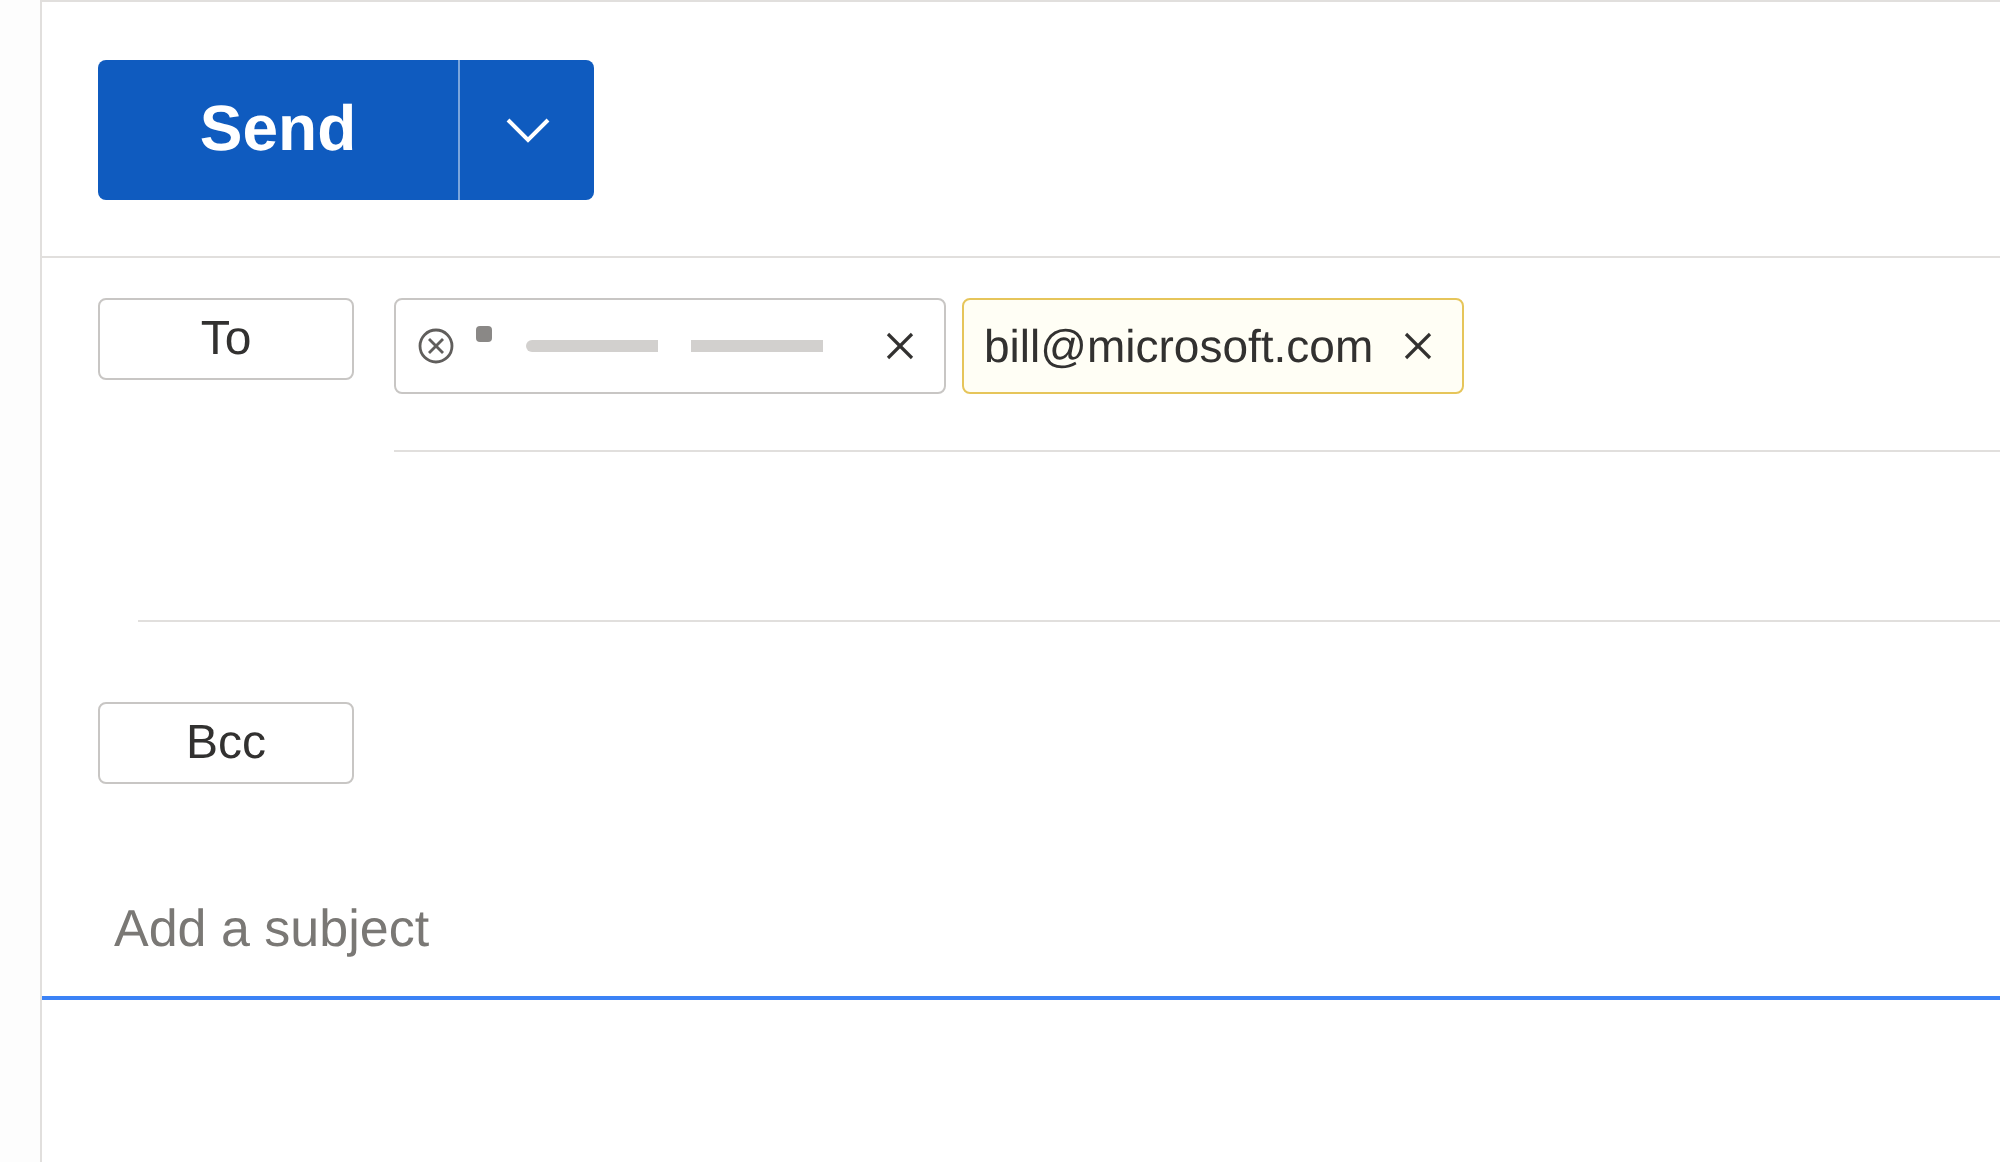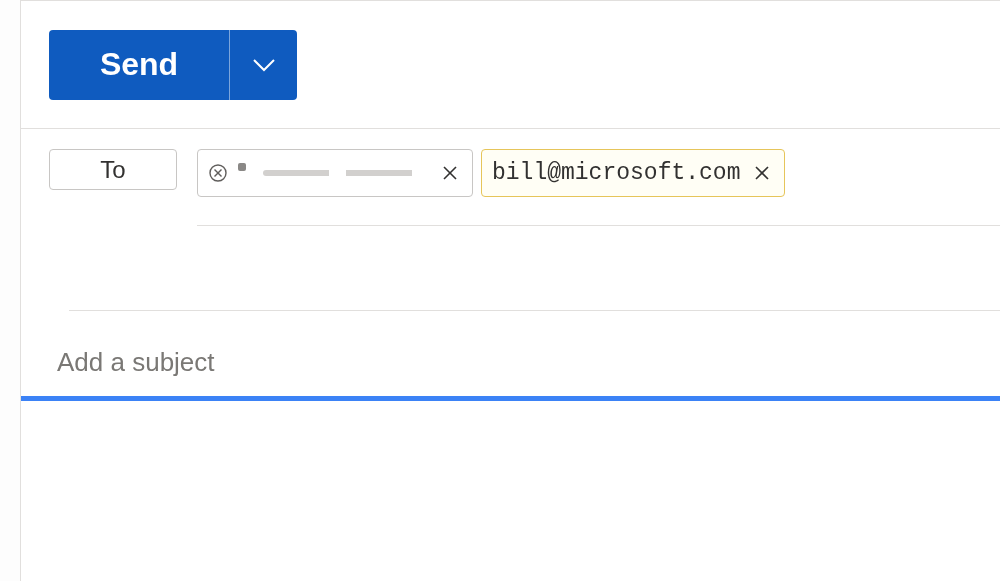--- a/index.html
+++ b/index.html
@@ -105,21 +105,20 @@
       height: 48px;
       border: 1px solid #c8c6c4;
       border-radius: 4px;
       background: #fff;
       padding: 0 10px 0 10px;
       gap: 10px;
     }
     .chip.highlight {
       border-color: #e6c55a;
       background: #fffef5;
-      font-family: Liberation Mono, monospace;
     }
     .chip-status {
       display: inline-flex;
       width: 20px; height: 20px;
       align-items: center; justify-content: center;
     }
     .chip-status svg { width: 20px; height: 20px; display:block; }
     .chip-text {
       font-size: 23px;
       color: #323130;
@@ -152,21 +151,21 @@
       align-items: center;
       justify-content: center;
       width: 24px; height: 24px;
       cursor: pointer;
     }
     .chip-remove svg { width: 16px; height: 16px; display:block; }
 
     
     .subject-row {
       padding: 16px 0 18px 36px;
-      border-bottom: 5px solid #3b82f6;
+      border-bottom: 2px solid #3b82f6;
     }
     .subject-input {
       width: 90%;
       border: none;
       outline: none;
       font-size: 26px;
       color: #605e5c;
       background: transparent;
       caret-color: #323130;
     }
@@ -222,20 +221,24 @@
             </span>
           </span>
 
         </div>
       </div>
 
       <div class="row row-cc">
         <div class="chips-area"></div>
       </div>
 
+      <div class="row row-bcc">
+        <div class="field-btn">Bcc</div>
+        <div class="chips-area noborder"></div>
+      </div>
 
       <div class="subject-row">
         <input class="subject-input" type="text" placeholder="Add a subject" style="">
       </div>
 
     </div>
 
   </div>
 </div>
 

